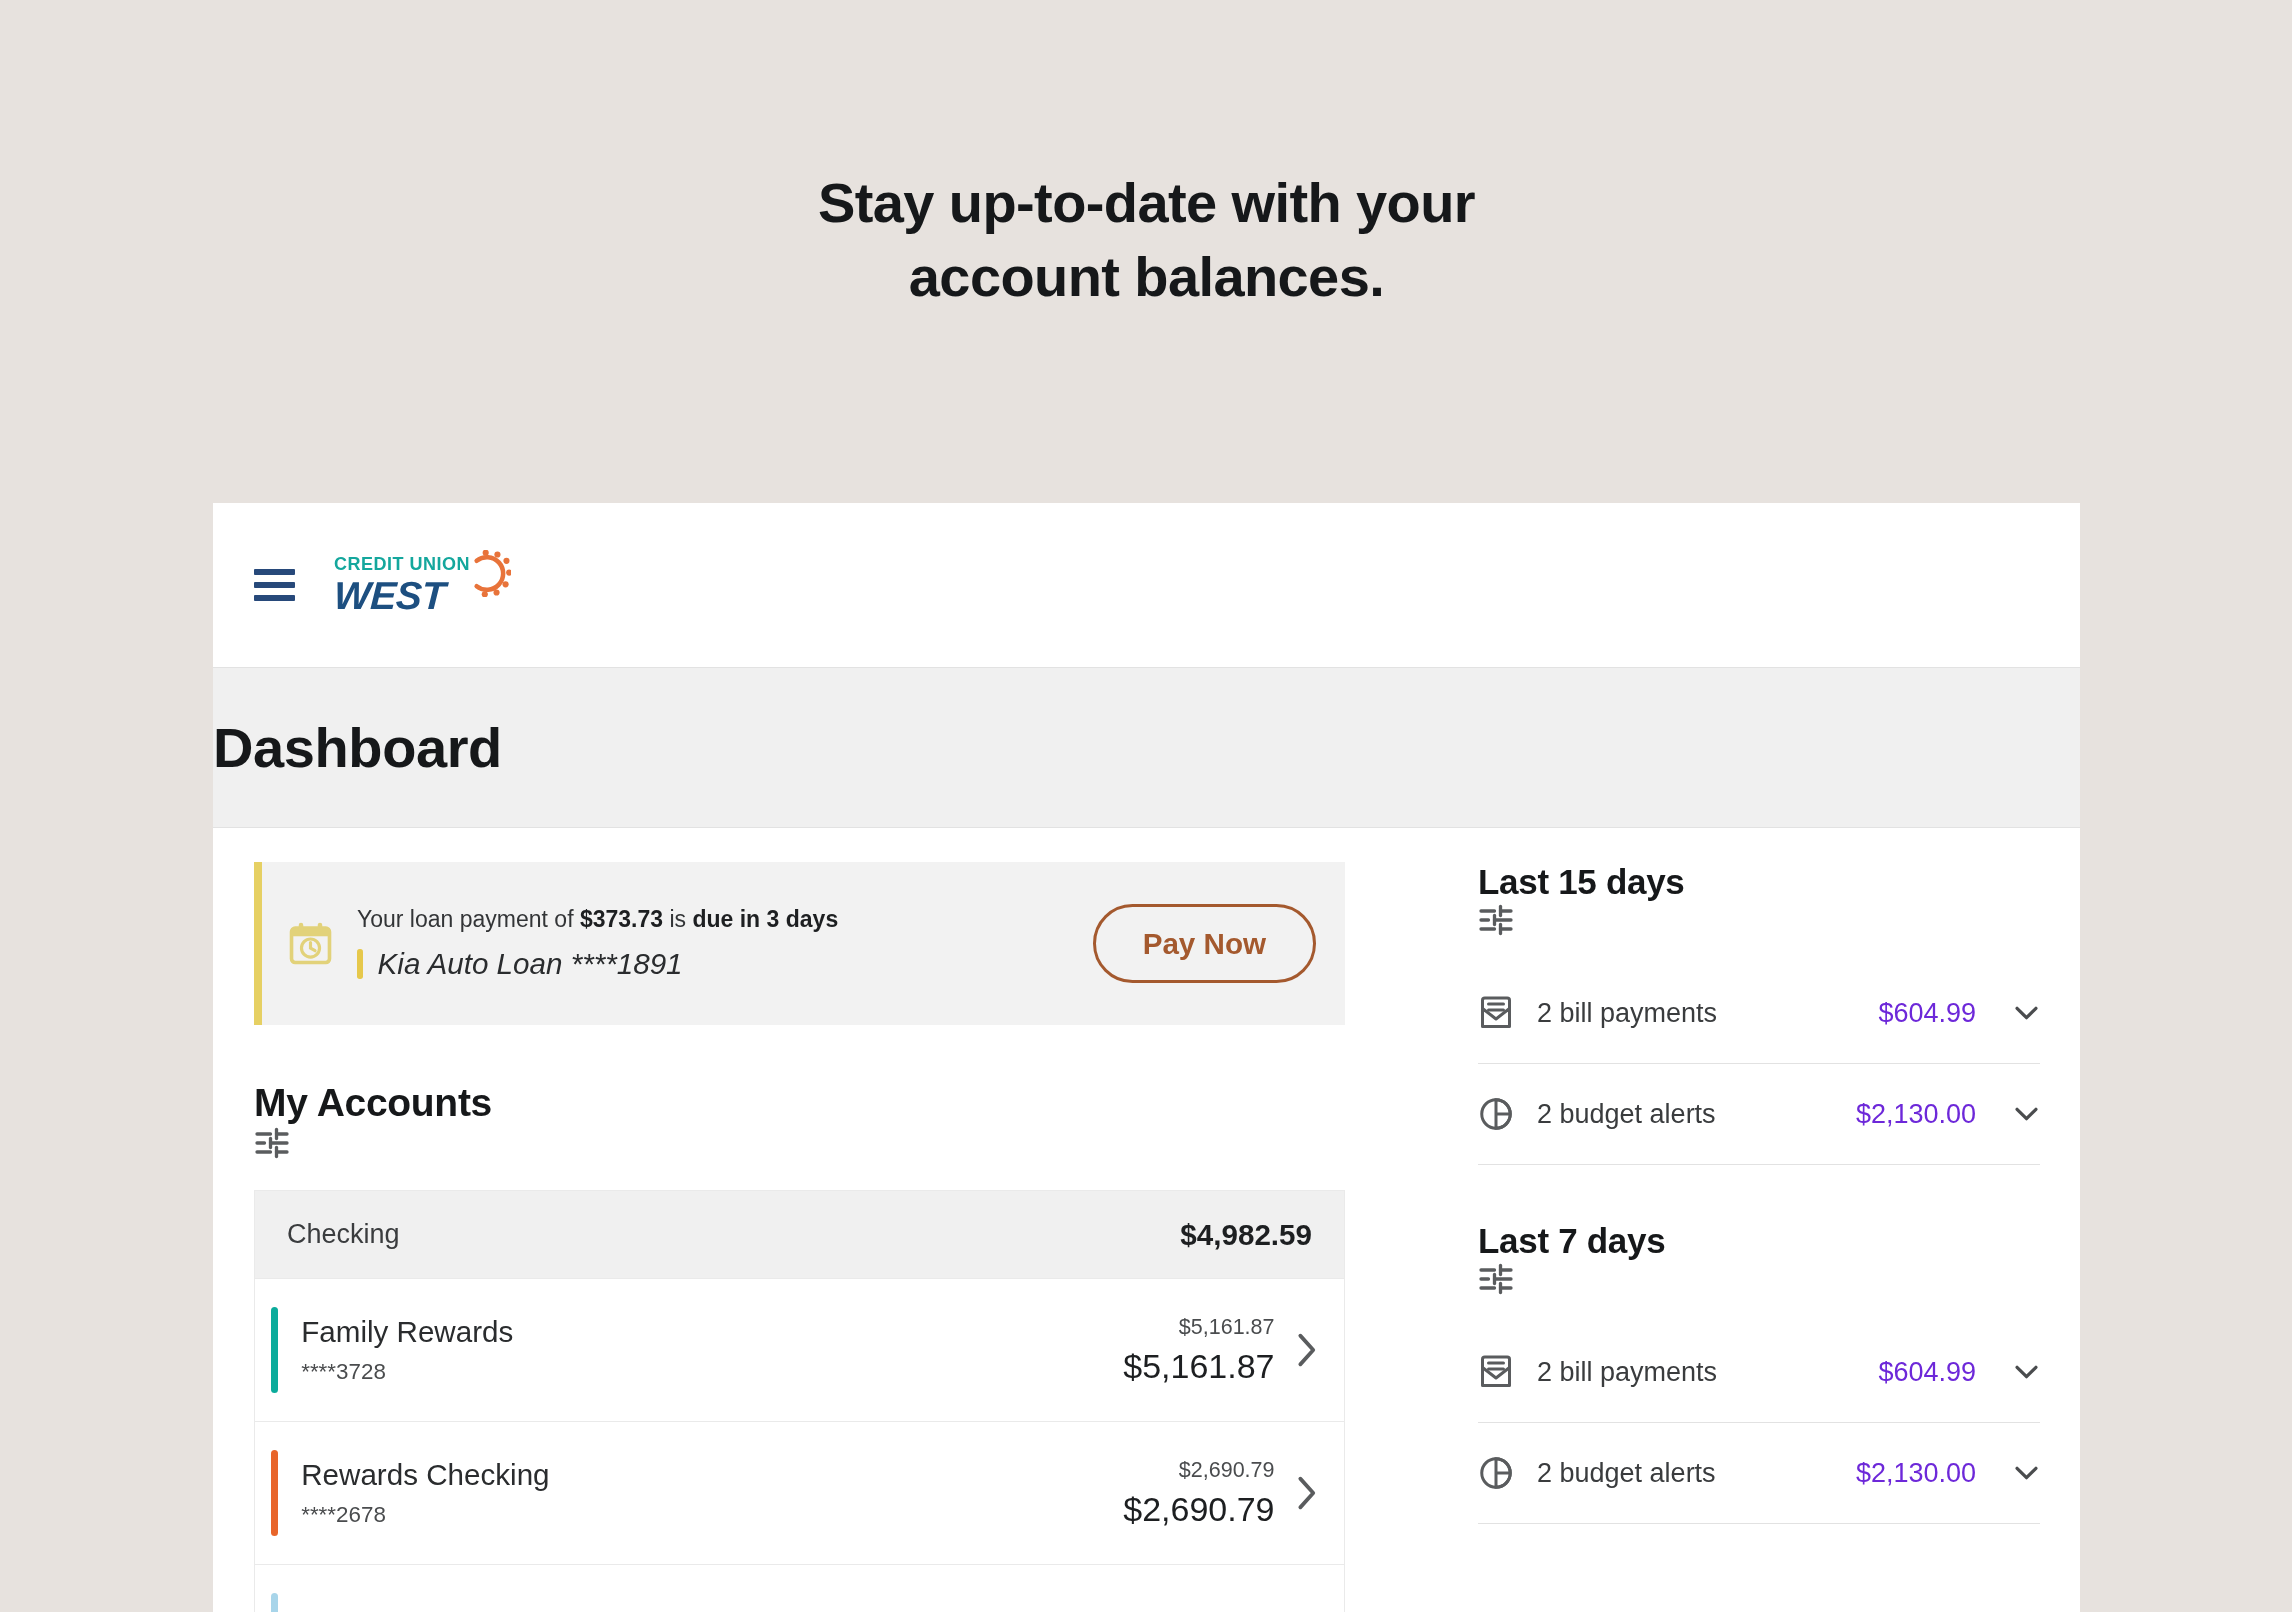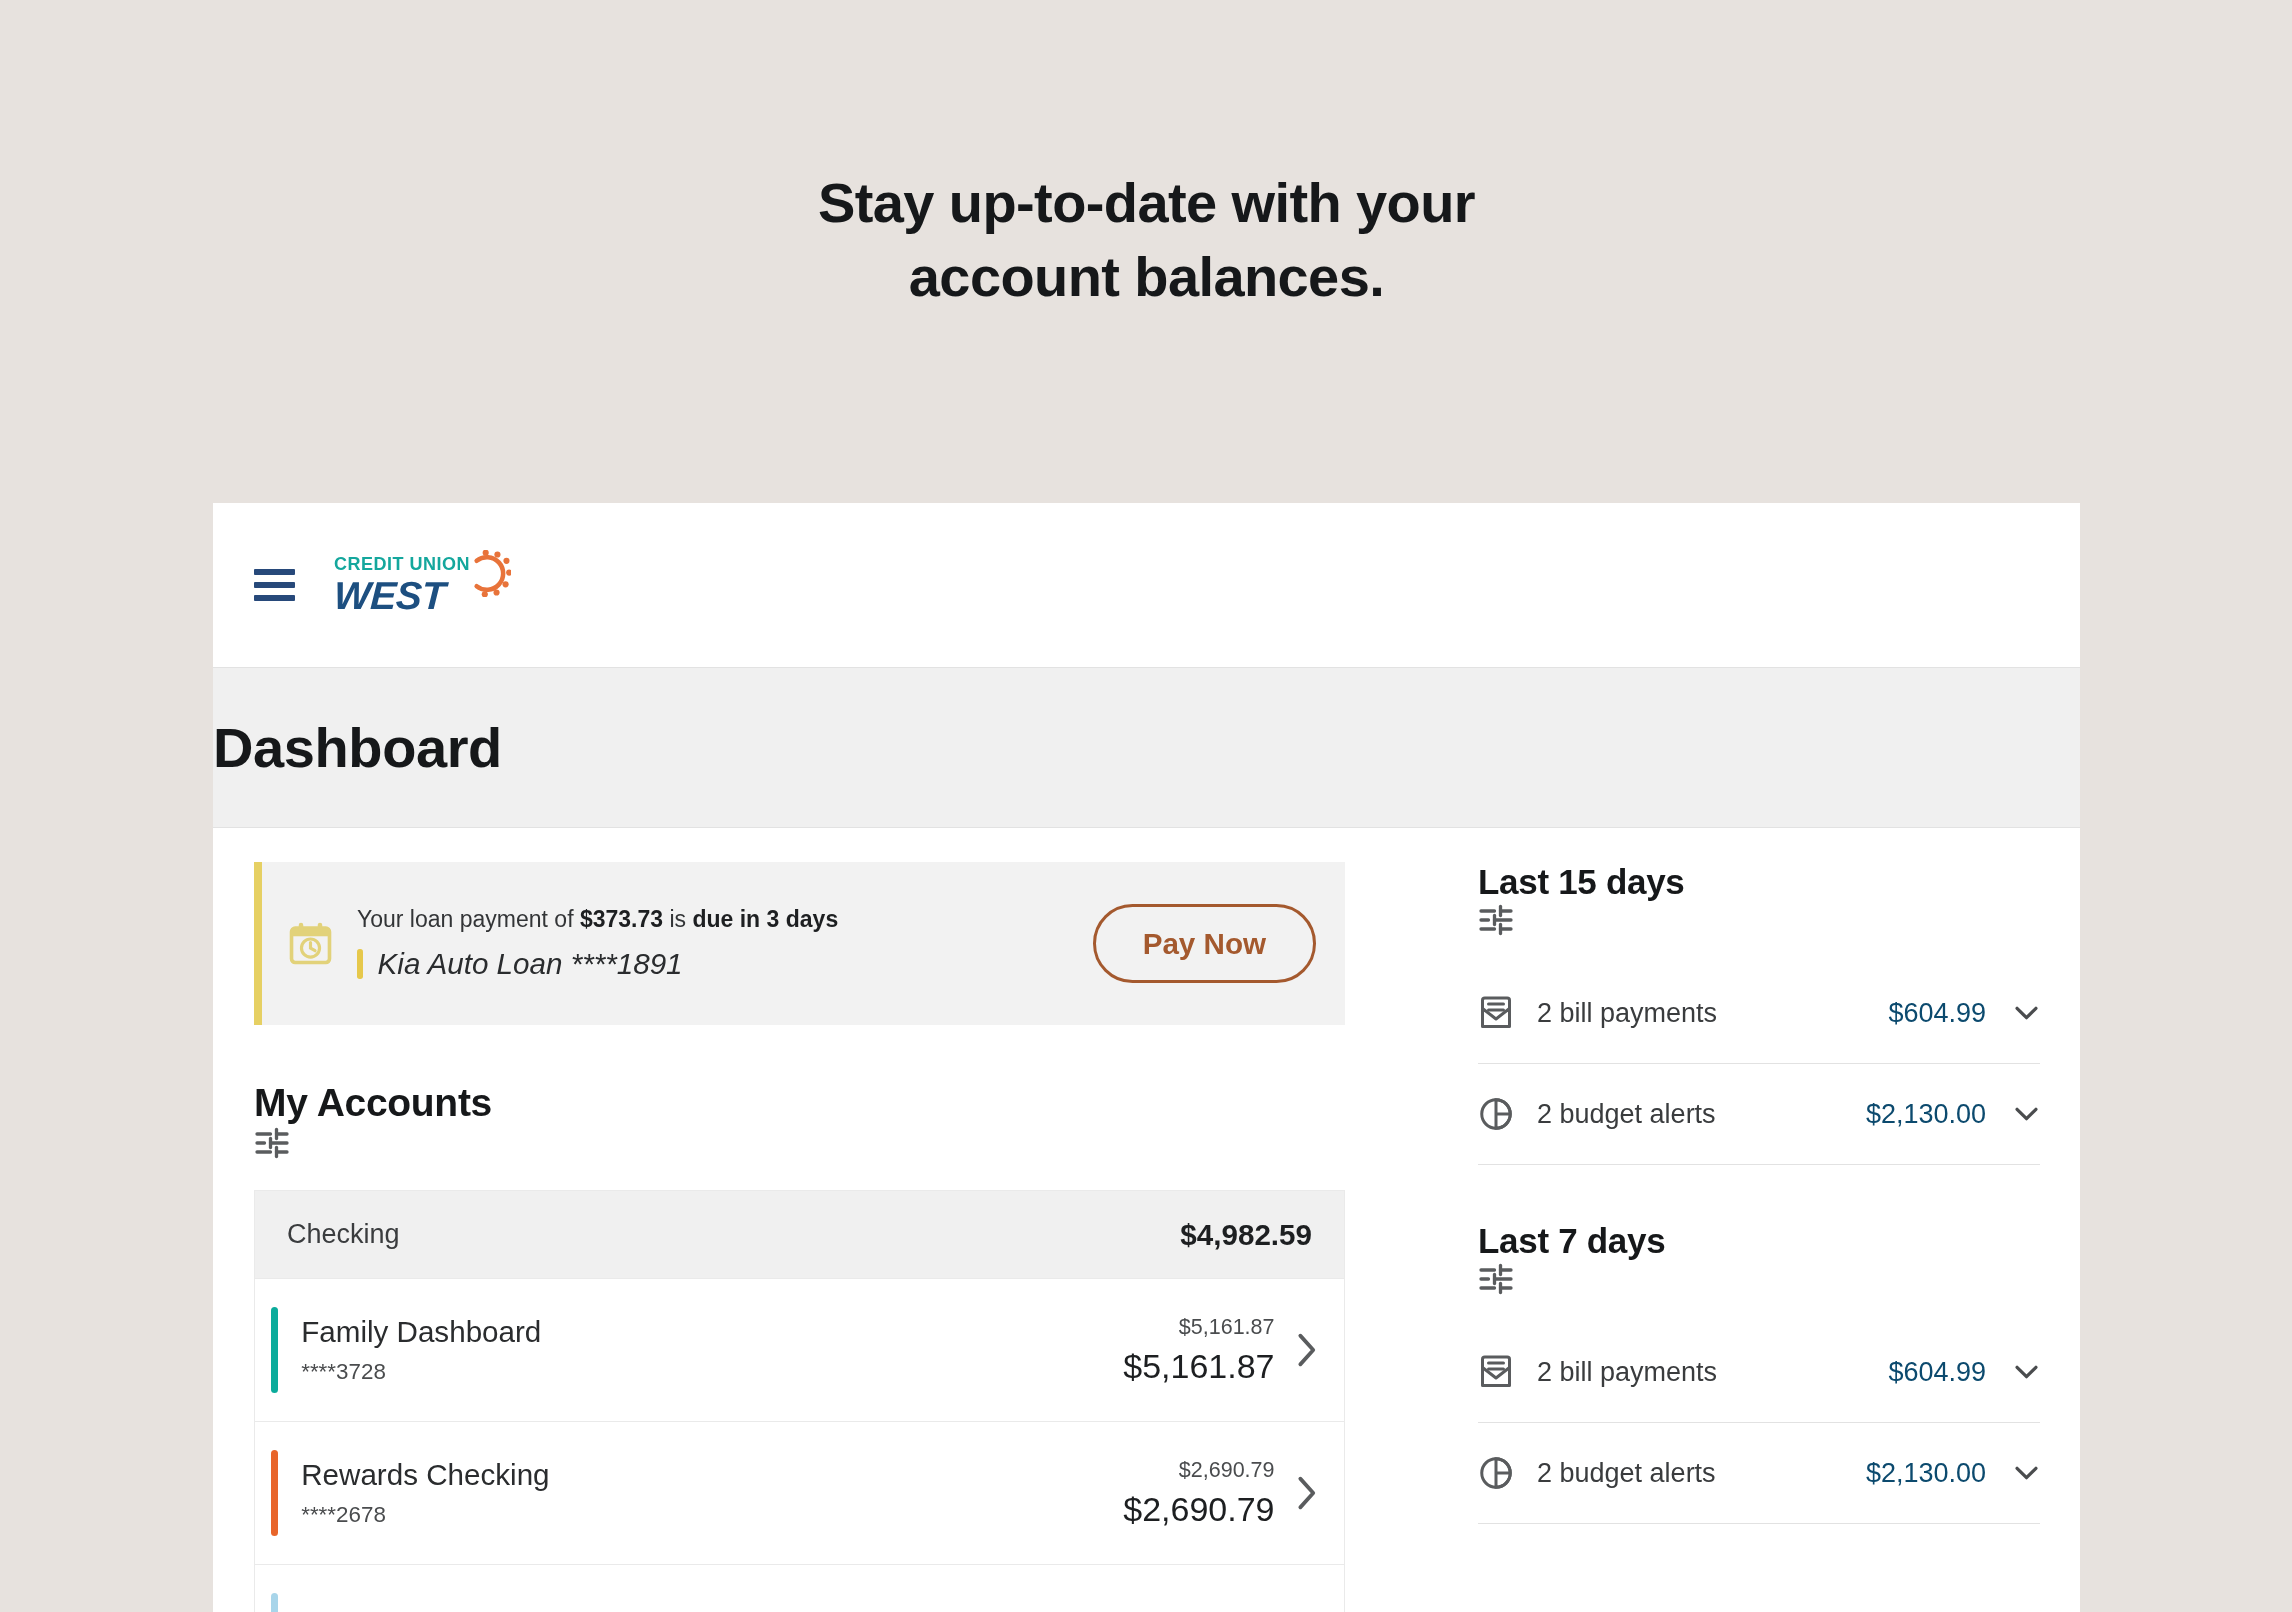--- a/index.html
+++ b/index.html
@@ -257,21 +257,21 @@
   
   .sum-row {
     display: flex;
     align-items: center;
     height: 100px;
     border-bottom: 0.9px solid #e2e2e2;
     cursor: pointer;
   }
   .sum-icon { width: 36px; height: 36px; flex: none; margin-right: 23px; }
   .sum-label { flex: 1; font-size: 27px; color: #3a3c3e; }
-  .sum-amount { font-size: 27px; color: #0c4a6e; margin-right: 27px; }
+  .sum-amount { font-size: 27px; color: #6d28d9; margin-right: 37px; }
   .chev-down { width: 27px; height: 18px; flex: none; }
   .sum-group { margin-bottom: 0; }
 </style>
 </head>
 <body>
 
 <div class="hero">
   <div class="hero-title">
     <div>Stay up-to-date with your</div>
     <div>account balances.</div>
@@ -343,21 +343,21 @@
 
       <div class="acct-group">
         <div class="acct-group-head">
           <div class="acct-group-name">Checking</div>
           <div class="acct-group-total">$4,982.59</div>
         </div>
 
         <div class="acct-row">
           <div class="acct-bar" style="background:#0bab9b"></div>
           <div class="acct-info">
-            <div class="acct-name">Family Dashboard</div>
+            <div class="acct-name">Family Rewards</div>
             <div class="acct-mask">****3728</div>
           </div>
           <div class="acct-amounts">
             <div class="acct-avail">$5,161.87</div>
             <div class="acct-bal">$5,161.87</div>
           </div>
           <svg class="chev-right" viewBox="0 0 16 26">
             <path d="M3 3 L12 13 L3 23" fill="none" stroke="#5a5c5e" stroke-width="2.6" stroke-linecap="round" stroke-linejoin="round"></path>
           </svg>
         </div>

